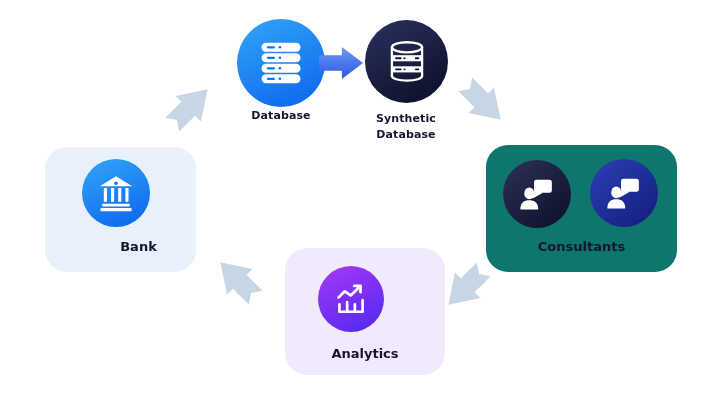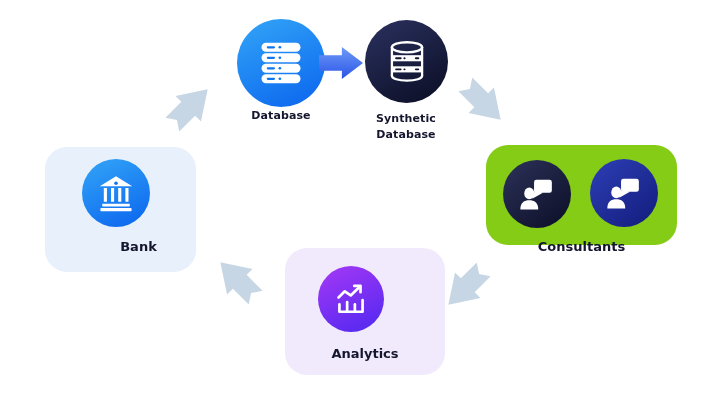--- a/index.html
+++ b/index.html
@@ -16,21 +16,21 @@
   
   .db-circle{left:237px;top:19px;width:88px;height:88px;background:linear-gradient(155deg,#33A5F7 0%,#0A64EE 100%);}
   .db-label{left:221px;top:108px;width:120px;}
   .synth-circle{left:365px;top:20px;width:83px;height:83px;background:linear-gradient(150deg,#2B3160 0%,#0A0D23 100%);}
   .synth-label{left:348px;top:111px;width:116px;}
 
   .bank-card{left:45px;top:147px;width:151px;height:125px;background:#E8F0FB;}
   .bank-circle{left:37px;top:12px;width:68px;height:68px;background:linear-gradient(155deg,#33A5F7 0%,#0A64EE 100%);}
   .bank-card .card-label{top:92px;padding-left:36px;}
 
-  .consultants-card{left:486px;top:145px;width:191px;height:100px;background:#84cc16;}
+  .consultants-card{left:486px;top:145px;width:191px;height:127px;background:#0f766e;}
   .c-navy{left:17px;top:15px;width:68px;height:68px;background:linear-gradient(140deg,#2C3259 0%,#0B0E26 100%);}
   .c-royal{left:104px;top:14px;width:68px;height:68px;background:linear-gradient(140deg,#2E3FB5 0%,#121C7C 100%);}
   .consultants-card .card-label{top:94px;}
 
   .analytics-card{left:285px;top:248px;width:160px;height:127px;background:#F0EAFC;}
   .ana-circle{left:33px;top:18px;width:66px;height:66px;background:linear-gradient(155deg,#A638F6 0%,#4F28F0 100%);}
   .analytics-card .card-label{top:98px;}
 
   
   .arrow{position:absolute;}

